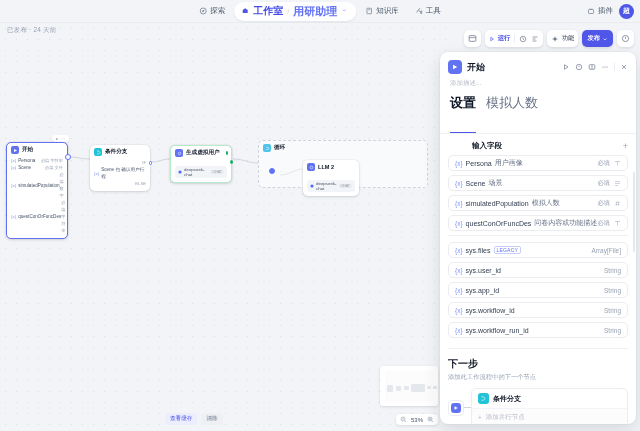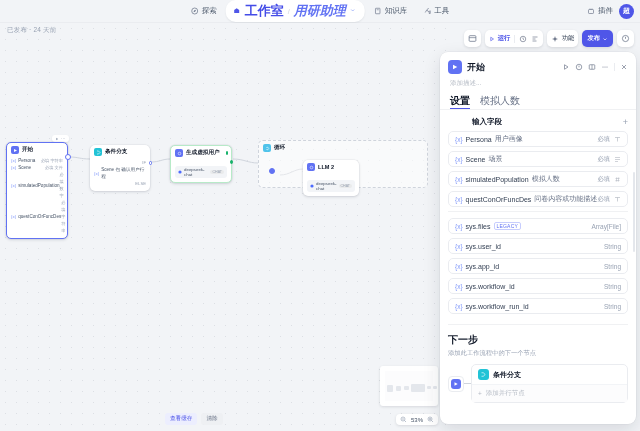--- a/index.html
+++ b/index.html
@@ -23,23 +23,23 @@
   .nav-item {
     display: flex; align-items: center; gap: 3px;
     padding: 3px 7px; border-radius: 9px;
     font-size: 7.5px; color: #475467; white-space: nowrap;
   }
   .nav-pill {
     background: #fff; border-radius: 10px; padding: 2px 7px;
     display: flex; align-items: center; gap: 4px;
     box-shadow: 0 1px 2px rgba(16,24,40,.07);
   }
-  .nav-pill .t1 { font-size: 13px; font-weight: 700; color: #444ce7; }
+  .nav-pill .t1 { font-size: 10px; font-weight: 700; color: #444ce7; }
   .nav-pill .sep { font-size: 7.5px; color: #d0d5dd; }
-  .nav-pill .t2 { font-size: 13px; font-weight: 700; color: #6172f3; font-style: italic; }
+  .nav-pill .t2 { font-size: 11px; font-weight: 700; color: #6172f3; }
   .nav-ico { width: 8px; height: 8px; display: inline-block; flex: none; }
   .nav-right {
     position: absolute; right: 6px; display: flex; align-items: center; gap: 6px;
   }
   .nav-right .plug { display: flex; align-items: center; gap: 3px; font-size: 7.5px; color: #475467; }
   .avatar {
     width: 15px; height: 15px; border-radius: 50%;
     background: #4f56e8; color: #fff; font-size: 7px;
     display: flex; align-items: center; justify-content: center; font-weight: 700;
   }
@@ -183,21 +183,21 @@
   }
   .p-head { display: flex; align-items: center; padding: 8px 8px 2px 8px; gap: 5px; }
   .p-ico {
     width: 14px; height: 14px; border-radius: 4px; background: #6172f3;
     display: flex; align-items: center; justify-content: center; flex: none;
   }
   .p-title { font-size: 9px; font-weight: 700; color: #101828; flex: 1; }
   .p-acts { display: flex; align-items: center; gap: 5px; color: #667085; }
   .p-desc { padding: 3px 10px 6px 10px; font-size: 6.5px; color: #b4bac4; }
   .p-tabs { display: flex; gap: 10px; padding: 0 10px; border-bottom: 1px solid #f0f1f3; }
-  .p-tab { font-size: 10px; color: #667085; padding-bottom: 0; }
+  .p-tab { font-size: 13px; color: #667085; padding-bottom: 20px; }
   .p-tab.active { color: #101828; font-weight: 700; border-bottom: 1.5px solid #4f56e8; }
 
   .p-body { flex: 1; overflow: hidden; padding: 7px 8px 0 8px; }
   .sec-head {
     display: flex; align-items: center; justify-content: space-between;
     margin-bottom: 4px;
     margin-left: 24px;
   }
   .sec-title { font-size: 7.5px; font-weight: 700; color: #101828; }
   .sec-plus { color: #98a2b3; font-size: 9px; line-height: 9px; }

